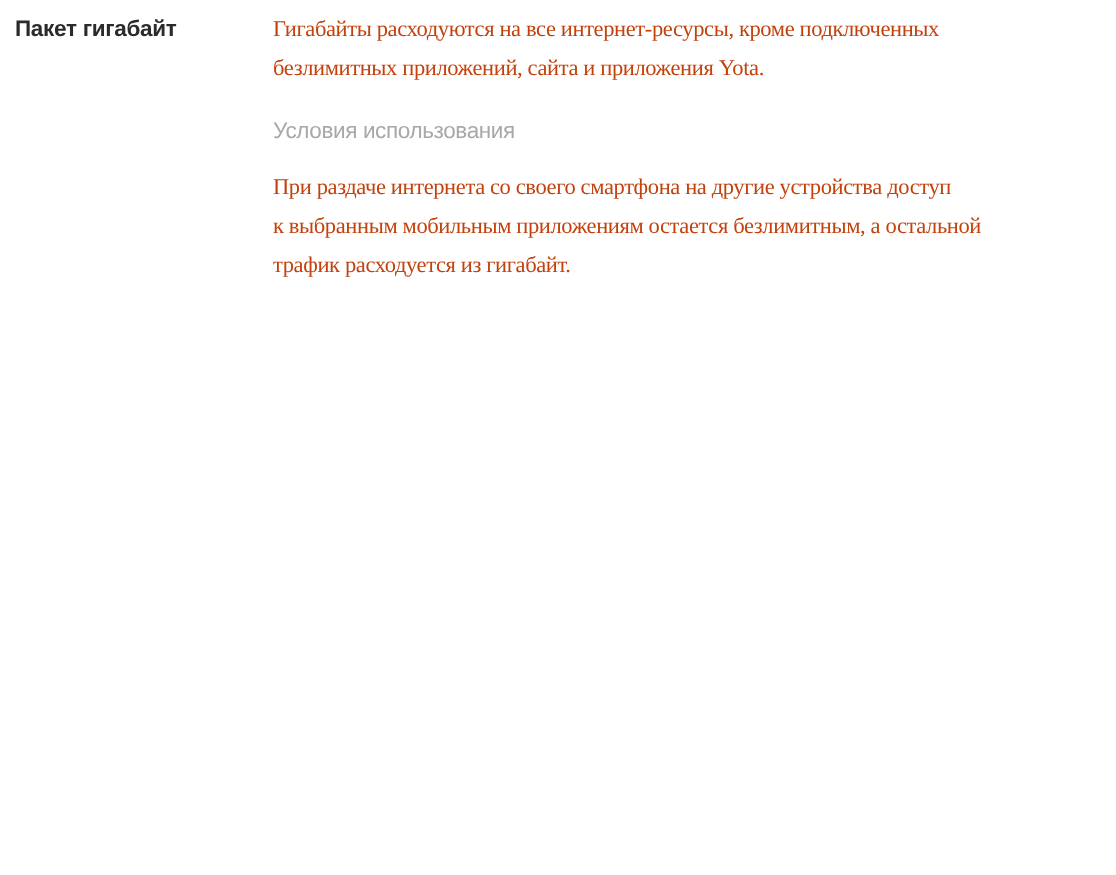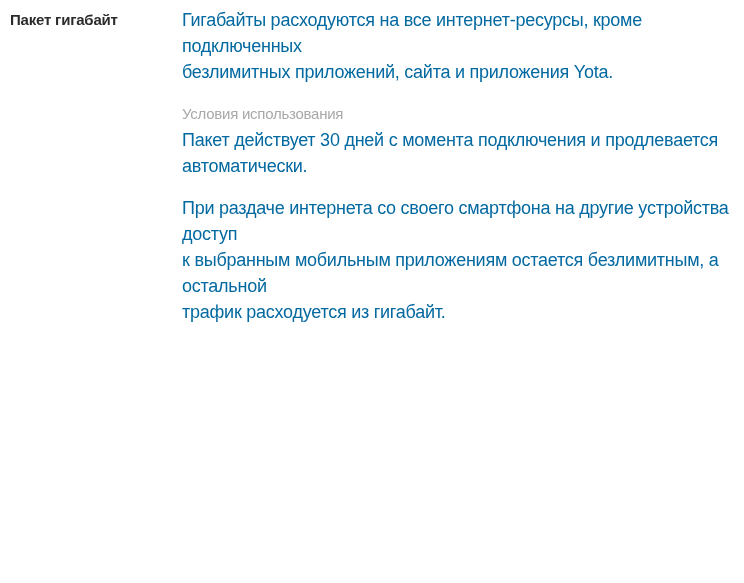--- a/index.html
+++ b/index.html
@@ -31,46 +31,45 @@
     font-weight: 700;
     color: #2b2b2b;
     letter-spacing: -0.2px;
   }
   .text-col {
     flex: 1 1 auto;
     max-width: 556px;
   }
   .para {
     margin: 0 0 16px 0;
-    font-size: 18px;
+    font-size: 15px;
     line-height: 26px;
-    color: #0369a1;
+    color: #c2410c;
     letter-spacing: -0.25px;
     white-space: pre-line;
+    font-family: Liberation Serif, serif;
   }
   .subheading {
-    margin: 0 0 0 0;
+    margin: 0 0 11px 0;
     font-size: 15px;
     line-height: 26px;
     font-weight: 400;
     color: #a8a8a8;
     letter-spacing: -0.25px;
   }
   .para:last-child { margin-bottom: 0; }
 </style>
 </head>
 <body>
 
 <div class="section-row">
   <div class="label-col">
     <h2 class="section-title">Пакет гигабайт</h2>
   </div>
   <div class="text-col">
     <p class="para">Гигабайты расходуются на все интернет-ресурсы, кроме подключенных
 безлимитных приложений, сайта и приложения Yota.</p>
     <h3 class="subheading">Условия использования</h3>
-    <p class="para">Пакет действует 30 дней с момента подключения и продлевается
-автоматически.</p>
     <p class="para">При раздаче интернета со своего смартфона на другие устройства доступ
 к выбранным мобильным приложениям остается безлимитным, а остальной
 трафик расходуется из гигабайт.</p>
   </div>
 </div>
 
 </body></html>

